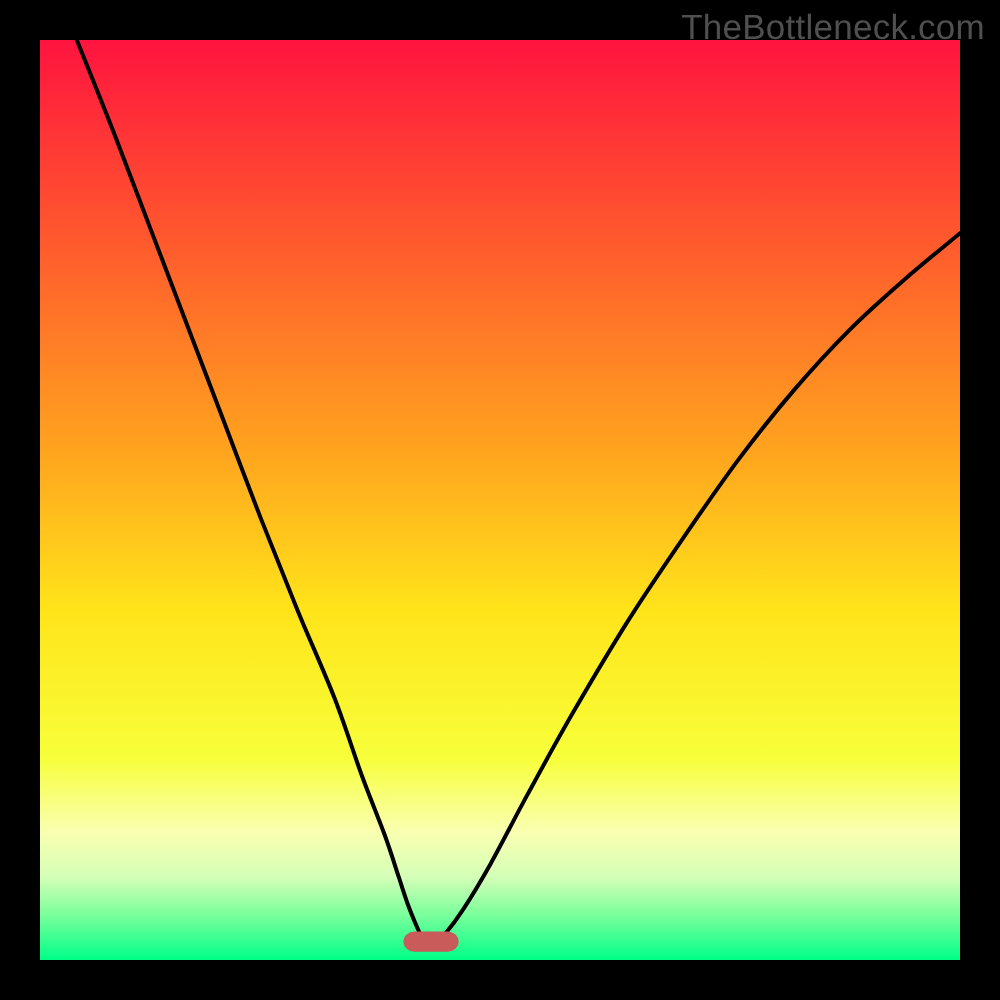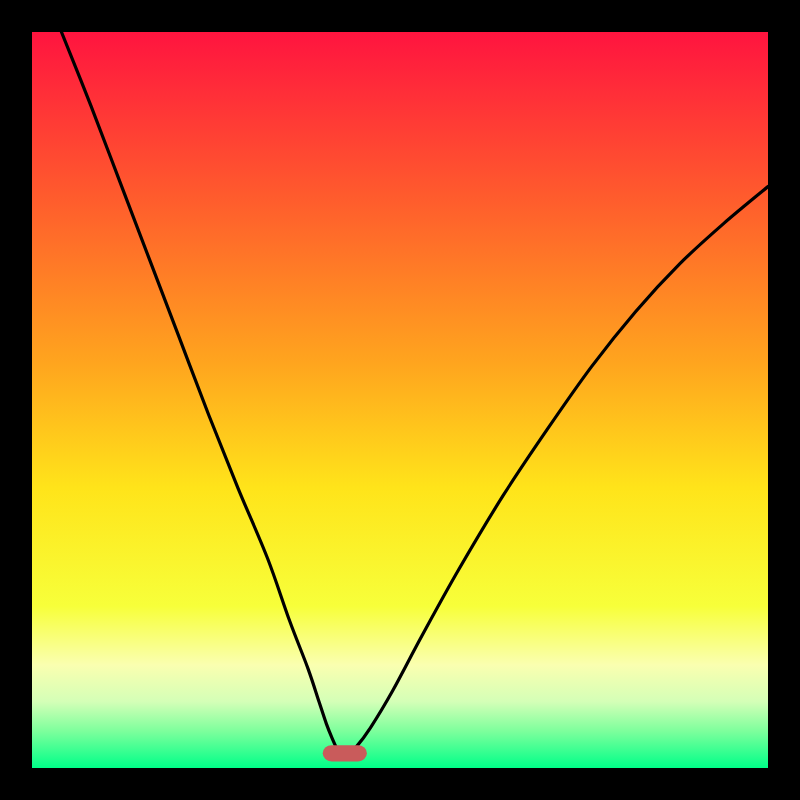--- a/index.html
+++ b/index.html
@@ -36,20 +36,21 @@
     user-select: none;
   }
   svg {
     display: block;
   }
 </style>
 </head>
 <body>
 
 <div class="outer">
+  <div class="watermark">TheBottleneck.com</div>
   <div class="plot-area">
     <svg id="chart-svg" width="736" height="736" viewBox="0 0 736 736">
         <defs>
           <linearGradient id="bg-grad" x1="0" y1="0" x2="0" y2="1">
             <stop offset="0%" stop-color="#ff143f"></stop>
             <stop offset="22%" stop-color="#ff5a2d"></stop>
             <stop offset="45%" stop-color="#ffa51e"></stop>
             <stop offset="62%" stop-color="#ffe41a"></stop>
             <stop offset="78%" stop-color="#f7ff3a"></stop>
             <stop offset="86%" stop-color="#faffb0"></stop>

